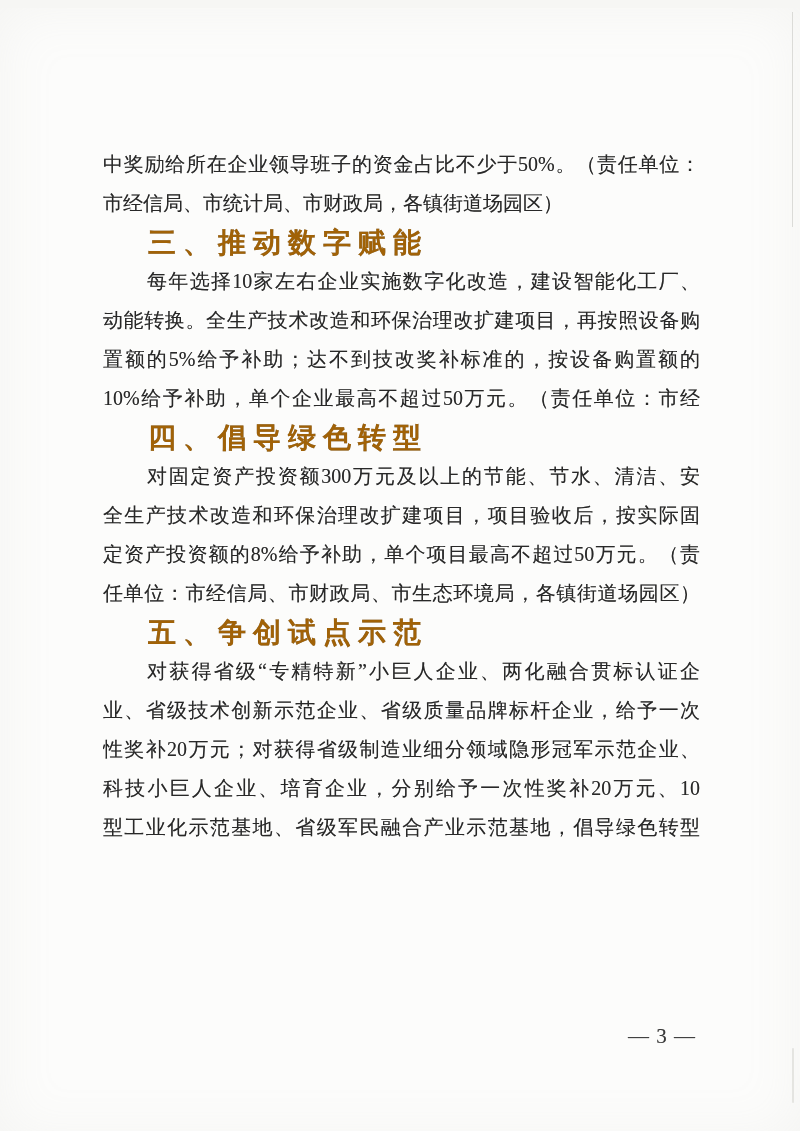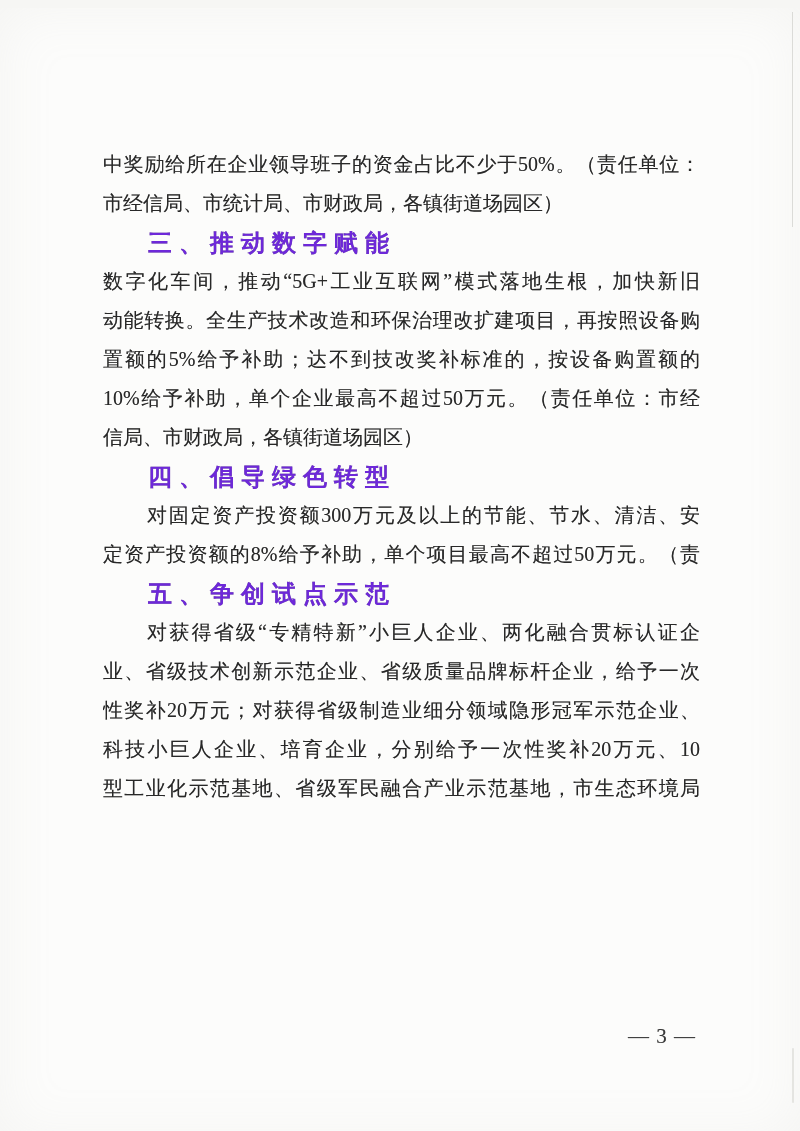--- a/index.html
+++ b/index.html
@@ -44,27 +44,27 @@
   .line.no-just {
     text-align: right;
     text-align-last: left;
   }
   .line.indent {
     text-indent: 44px;
   }
   .line.heading {
     font-family: "Liberation Sans", "DejaVu Sans", sans-serif;
     font-weight: 700;
-    font-size: 24px;
+    font-size: 28px;
     letter-spacing: 7px;
     padding-left: 45px;
     text-indent: 0;
     text-align: left;
     text-align-last: left;
-    color: #6d28d9;
+    color: #a16207;
     text-shadow: 0 0 0.5px rgba(30,30,30,0.5);
   }
   .page-number {
     position: absolute;
     left: 628px;
     top: 1016px;
     font-size: 21px;
     letter-spacing: 1px;
     color: #3a3a3a;
     font-family: "Liberation Serif", "DejaVu Serif", serif;
@@ -91,29 +91,30 @@
 </head>
 <body>
 
 <div class="page">
   <div class="scan-edge-line"></div>
   <div class="scan-smudge"></div>
   <div class="text-block" id="text-block">
       <div class="line">中奖励给所在企业领导班子的资金占比不少于50%。（责任单位：</div>
       <div class="line no-just">市经信局、市统计局、市财政局，各镇街道场园区）</div>
       <div class="line heading no-just">三、推动数字赋能</div>
-      <div class="line">数字化车间，推动“5G+工业互联网”模式落地生根，加快新旧</div>
+      <div class="line indent">每年选择10家左右企业实施数字化改造，建设智能化工厂、</div>
       <div class="line">动能转换。全生产技术改造和环保治理改扩建项目，再按照设备购</div>
       <div class="line">置额的5%给予补助；达不到技改奖补标准的，按设备购置额的</div>
       <div class="line">10%给予补助，单个企业最高不超过50万元。（责任单位：市经</div>
-      <div class="line no-just">信局、市财政局，各镇街道场园区）</div>
       <div class="line heading no-just">四、倡导绿色转型</div>
       <div class="line indent">对固定资产投资额300万元及以上的节能、节水、清洁、安</div>
+      <div class="line">全生产技术改造和环保治理改扩建项目，项目验收后，按实际固</div>
       <div class="line">定资产投资额的8%给予补助，单个项目最高不超过50万元。（责</div>
+      <div class="line">任单位：市经信局、市财政局、市生态环境局，各镇街道场园区）</div>
       <div class="line heading no-just">五、争创试点示范</div>
       <div class="line indent">对获得省级“专精特新”小巨人企业、两化融合贯标认证企</div>
       <div class="line">业、省级技术创新示范企业、省级质量品牌标杆企业，给予一次</div>
       <div class="line">性奖补20万元；对获得省级制造业细分领域隐形冠军示范企业、</div>
       <div class="line">科技小巨人企业、培育企业，分别给予一次性奖补20万元、10</div>
-      <div class="line">型工业化示范基地、省级军民融合产业示范基地，市生态环境局</div>
+      <div class="line">型工业化示范基地、省级军民融合产业示范基地，倡导绿色转型</div>
     </div>
   <div class="page-number">— 3 —</div>
 </div>
 
 </body></html>

